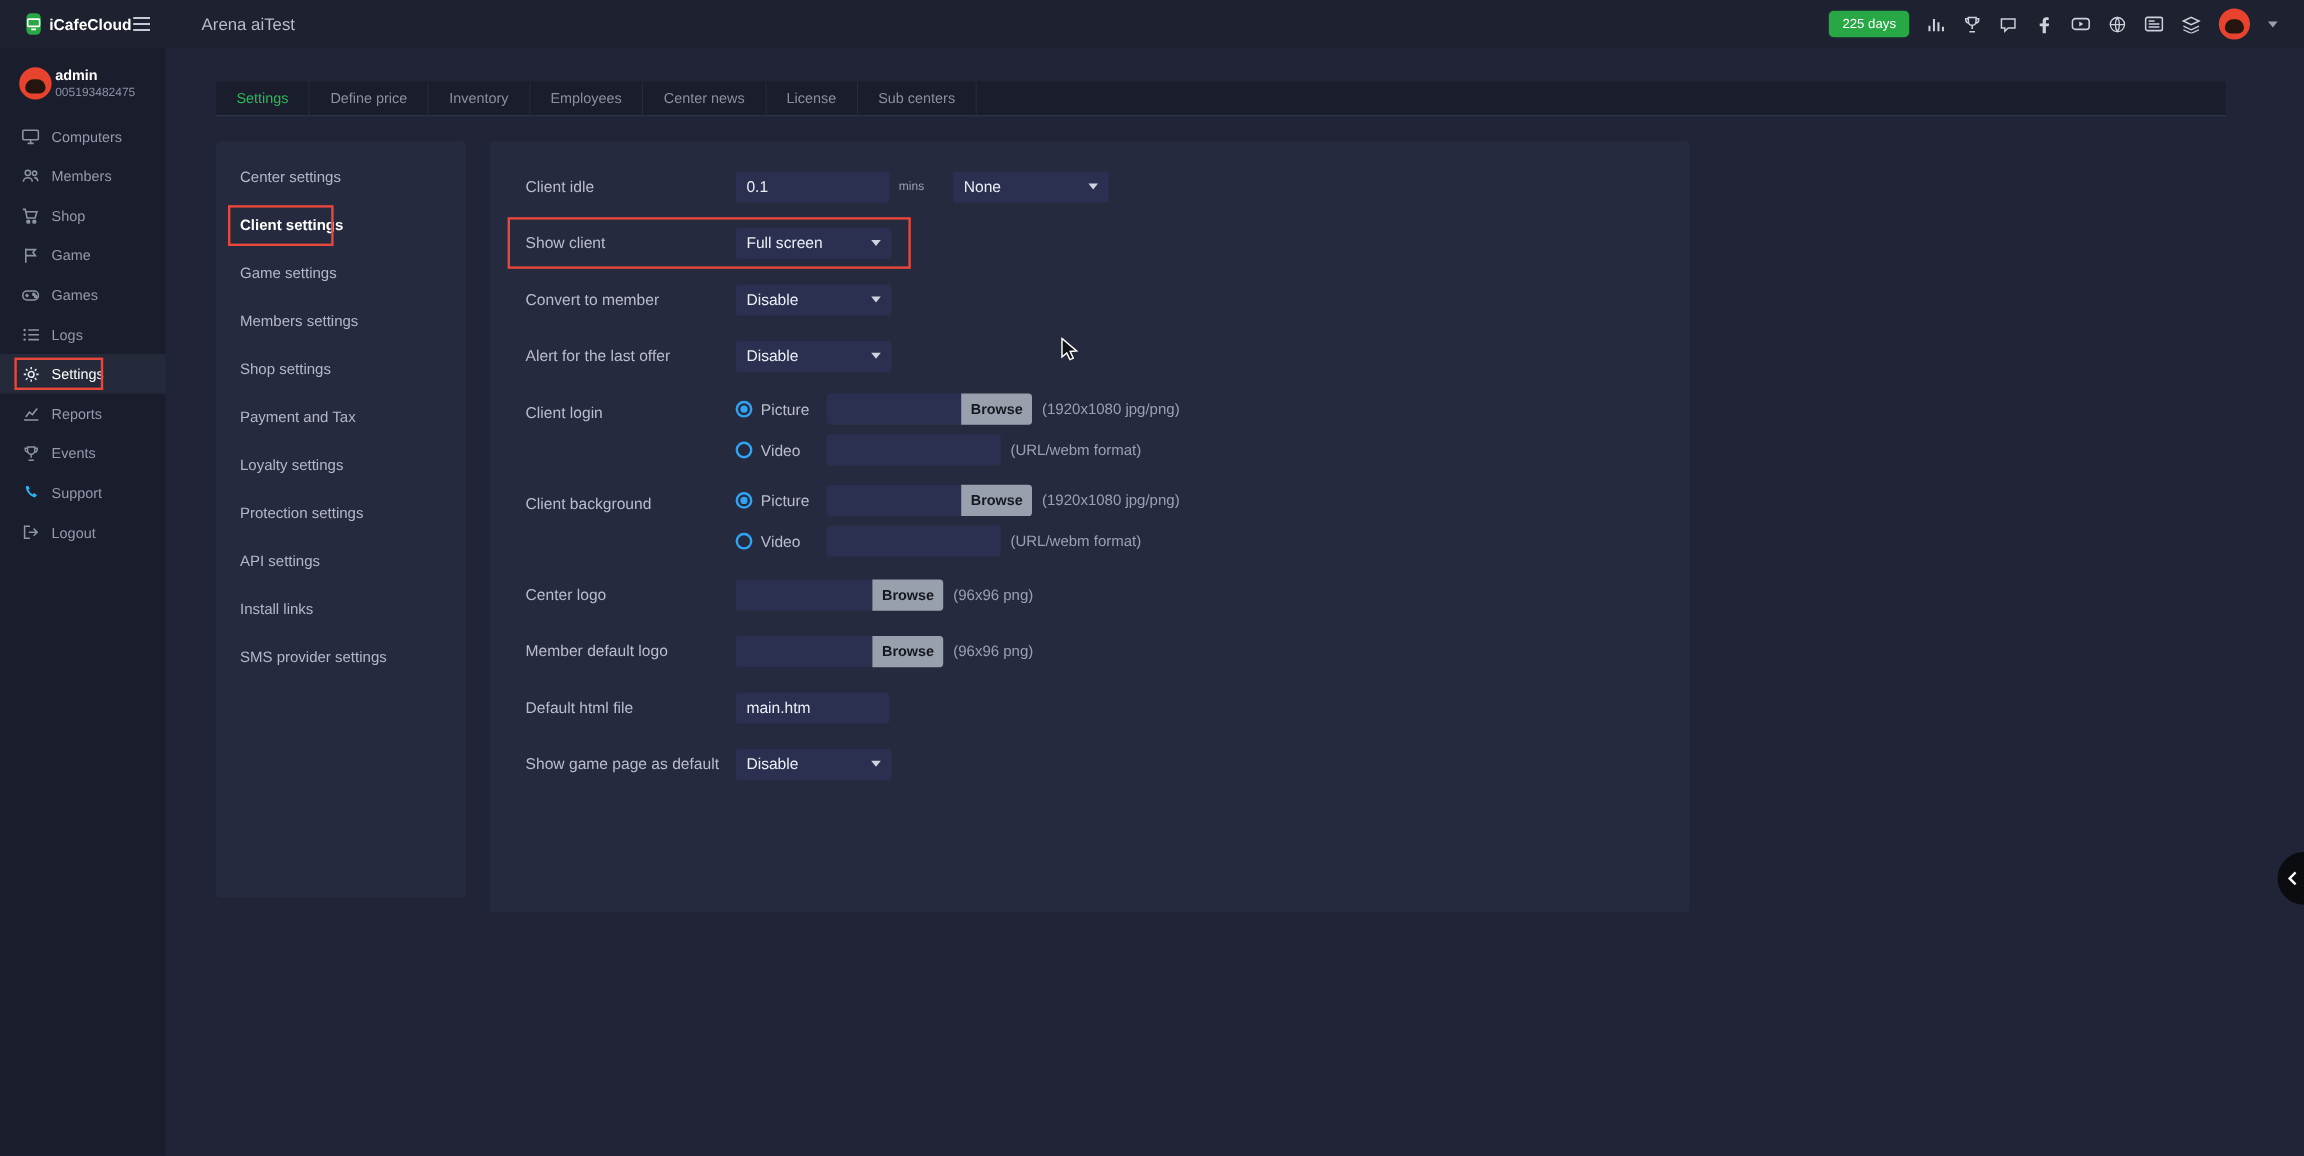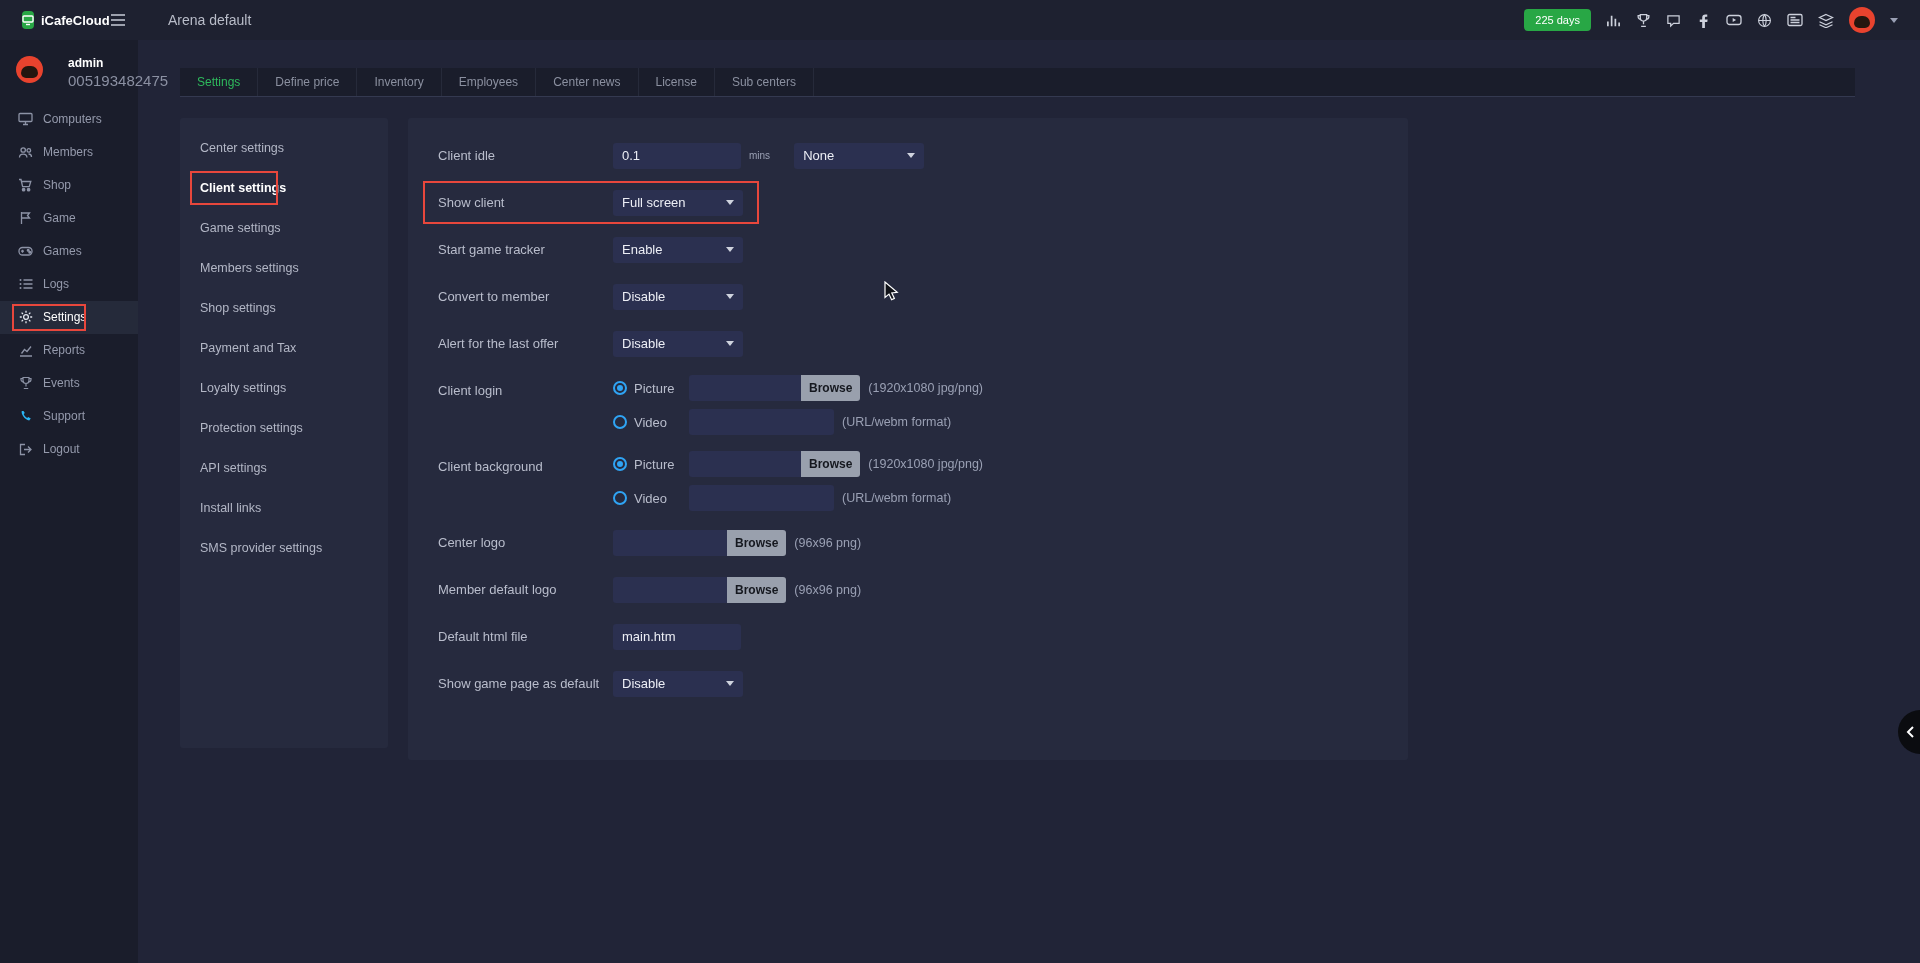--- a/index.html
+++ b/index.html
@@ -28,26 +28,26 @@
   .tb-icon { color:#cdd1dc; display:flex; align-items:center; cursor:pointer; }
   .tb-icon svg { display:block; }
   .avatar { width:26px; height:26px; border-radius:50%; background:#e8432e; position:relative; overflow:hidden; cursor:pointer; flex:0 0 auto; }
   .avatar::after { content:""; position:absolute; left:5px; top:9px; width:16px; height:12px;
     background:#24160f; border-radius:7px 7px 5px 5px; }
   .caret-down { width:0; height:0; border-left:4px solid transparent; border-right:4px solid transparent;
     border-top:5px solid #9aa0b4; cursor:pointer; }
 
   
   .sidebar { position:absolute; top:40px; left:0; bottom:0; width:138px; background:#1a1d2b; }
-  .user-block { display:flex; gap:25px; padding:16px 0 14px 16px; }
+  .user-block { display:flex; align-items:center; gap:3px; padding:16px 0 14px 16px; }
   .user-avatar { width:27px; height:27px; border-radius:50%; background:#e8432e; position:relative; overflow:hidden; flex:0 0 auto; }
   .user-avatar::after { content:""; position:absolute; left:5px; top:10px; width:17px; height:12px;
     background:#24160f; border-radius:7px 7px 5px 5px; }
   .user-name { color:#fff; font-size:12px; font-weight:bold; line-height:1.3; }
-  .user-id { color:#8b90a2; font-size:15px; }
+  .user-id { color:#8b90a2; font-size:10px; }
   .nav-item { position:relative; height:33px; display:flex; align-items:center; gap:10px;
     padding-left:18px; color:#959aac; font-size:12px; cursor:pointer; }
   .nav-item .icn { width:15px; display:flex; justify-content:center; color:#8d93a6; }
   .nav-item.active { background:#252a3a; color:#ffffff; }
   .nav-item.active .icn { color:#e3e6ee; }
   .icn-phone { color:#29b6f6 !important; }
   .annotation { position:absolute; border:2px solid #e8473c; pointer-events:none; }
   .ann-settings { left:12px; top:3px; width:74px; height:27px; }
   .ann-clientsettings { left:10px; top:3px; width:88px; height:34px; }
   .ann-showclient { left:-15px; top:2px; width:336px; height:43px; }
@@ -121,21 +121,21 @@
             <path d="M4 10.5h4" stroke="#fff" stroke-width="1.4"></path>
           </svg>
       </span>
       <span class="brand-name">iCafeCloud</span>
     </div>
     <span class="hamburger">
       <svg width="16" height="12" viewBox="0 0 16 12">
           <path d="M1 1h14M1 6h14M1 11h14" stroke="currentColor" stroke-width="1.6"></path>
         </svg>
     </span>
-    <div class="page-title">Arena default</div>
+    <div class="page-title">Arena aiTest</div>
 
     <div class="topbar-right">
       <button class="days-badge">225 days</button>
       <span class="tb-icon">
         <svg width="15" height="15" viewBox="0 0 16 16">
             <path d="M2 14V9M6 14V3M10 14V6M14 14V10" stroke="currentColor" stroke-width="1.8"></path>
           </svg>
       </span>
       <span class="tb-icon">
         <svg width="15" height="15" viewBox="0 0 14 14" fill="none" stroke="currentColor" stroke-width="1.2">
@@ -377,27 +377,20 @@
 
         <div class="frow">
           <div class="flabel">Show client</div>
           <div class="select">
             <span class="sel-value">Full screen</span>
             <span class="chev"></span>
           </div>
           <div class="annotation ann-showclient"></div>
         </div>
 
-        <div class="frow">
-          <div class="flabel">Start game tracker</div>
-          <div class="select">
-            <span class="sel-value">Enable</span>
-            <span class="chev"></span>
-          </div>
-        </div>
 
         <div class="frow">
           <div class="flabel">Convert to member</div>
           <div class="select">
             <span class="sel-value">Disable</span>
             <span class="chev"></span>
           </div>
         </div>
 
         <div class="frow">

